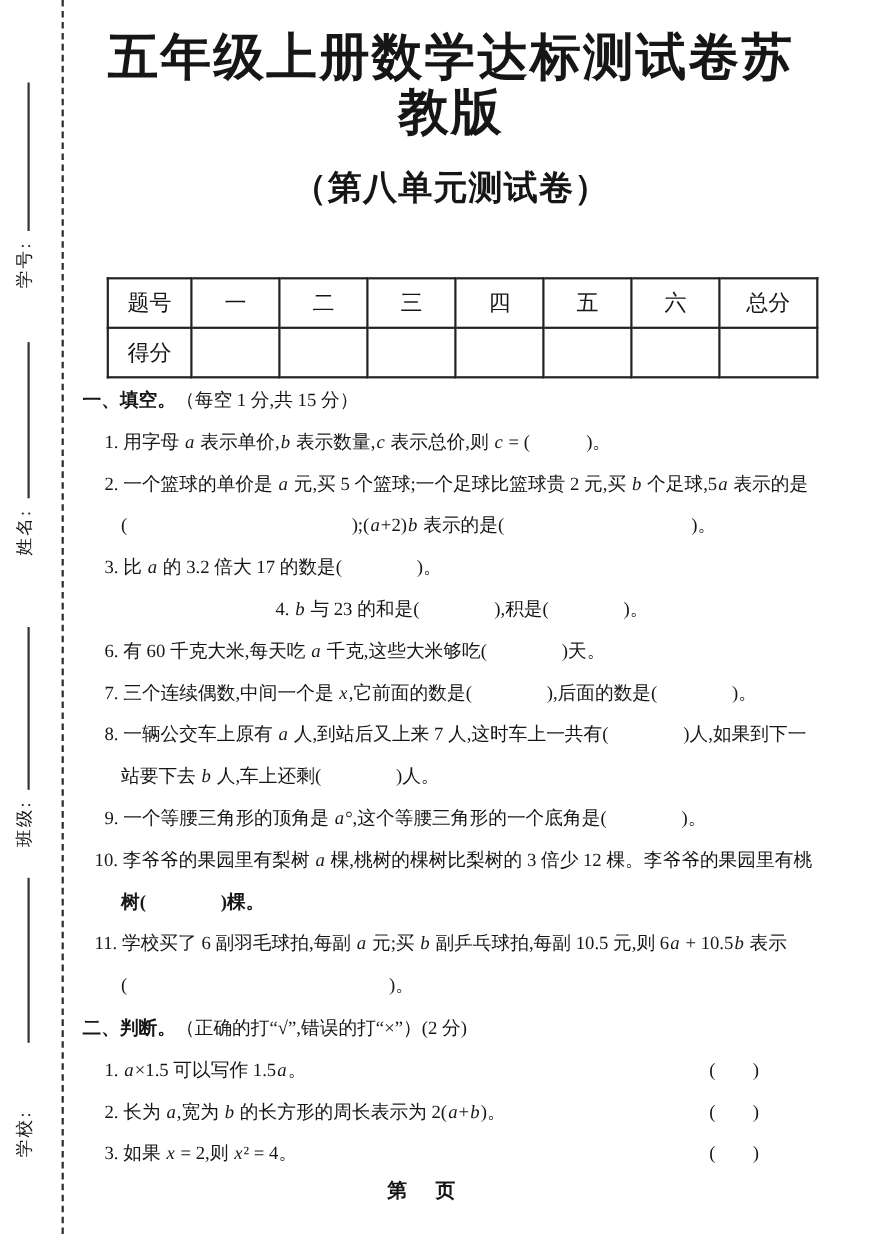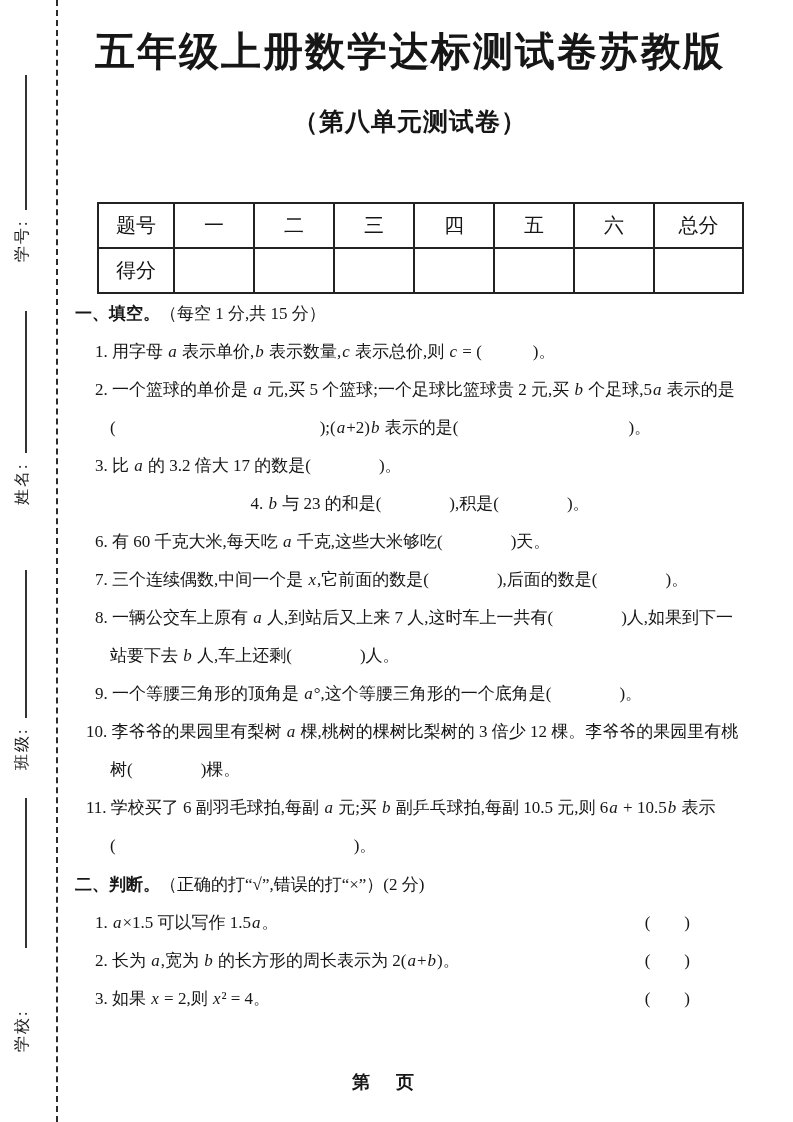--- a/index.html
+++ b/index.html
@@ -14,24 +14,24 @@
   
   .sb-group{position:absolute;left:12px;height:26px;white-space:nowrap;
     transform-origin:0 0;transform:rotate(-90deg);
     display:flex;align-items:baseline;font-size:16px;}
   .sb-label{letter-spacing:2px;}
   .sb-blank{display:inline-block;height:0;border-bottom:2px solid #333;}
   
   .content{position:absolute;left:75px;top:0;width:670px;}
   .title{margin:26px 0 0 0;text-align:center;
     font-family:"Liberation Sans",sans-serif;font-weight:700;
-    font-size:40px;line-height:50px;letter-spacing:2px;}
+    font-size:46px;line-height:50px;letter-spacing:2px;}
   .subtitle{margin:26px 0 0 0;text-align:center;
     font-family:"Liberation Sans",sans-serif;font-weight:700;
-    font-size:25px;line-height:38px;letter-spacing:1px;}
+    font-size:31px;line-height:38px;letter-spacing:1px;}
   
   table.score{border-collapse:collapse;margin:62px 0 0 22px;
     table-layout:fixed;width:645px;}
   table.score td,table.score th{border:2px solid #222;height:43px;
     text-align:center;vertical-align:middle;font-size:20px;font-weight:400;
     padding:0;}
   
   .sec{font-size:17px;line-height:38px;margin-top:1px;}
   .sec-heading{white-space:nowrap;}
   .sec-heading .bold{font-family:Liberation Sans, sans-serif;font-weight:700;}
@@ -113,21 +113,21 @@
         <div class="q-line" style="padding-left: 20px;"><span>2. 一个篮球的单价是 <i>a</i> 元,买 5 个篮球;一个足球比篮球贵 2 元,买 <i>b</i> 个足球,5<i>a</i> 表示的是</span></div>
         <div class="q-line" style="padding-left: 35px;"><span>(　　　　　　　　　　　　);(<i>a</i>+2)<i>b</i> 表示的是(　　　　　　　　　　)。</span></div>
         <div class="q-line" style="padding-left: 20px;"><span>3. 比 <i>a</i> 的 3.2 倍大 17 的数是(　　　　)。</span></div>
         <div class="q-line" style="padding-left: 20px; text-align: center;"><span>4. <i>b</i> 与 23 的和是(　　　　),积是(　　　　)。</span></div>
         <div class="q-line" style="padding-left: 20px;"><span>6. 有 60 千克大米,每天吃 <i>a</i> 千克,这些大米够吃(　　　　)天。</span></div>
         <div class="q-line" style="padding-left: 20px;"><span>7. 三个连续偶数,中间一个是 <i>x</i>,它前面的数是(　　　　),后面的数是(　　　　)。</span></div>
         <div class="q-line" style="padding-left: 20px;"><span>8. 一辆公交车上原有 <i>a</i> 人,到站后又上来 7 人,这时车上一共有(　　　　)人,如果到下一</span></div>
         <div class="q-line" style="padding-left: 35px;"><span>站要下去 <i>b</i> 人,车上还剩(　　　　)人。</span></div>
         <div class="q-line" style="padding-left: 20px;"><span>9. 一个等腰三角形的顶角是 <i>a</i>°,这个等腰三角形的一个底角是(　　　　)。</span></div>
         <div class="q-line" style="padding-left: 11px;"><span>10. 李爷爷的果园里有梨树 <i>a</i> 棵,桃树的棵树比梨树的 3 倍少 12 棵。李爷爷的果园里有桃</span></div>
-        <div class="q-line" style="padding-left: 35px;"><span>树(　　　　)棵。</span></div>
+        <div class="q-line" style="padding-left: 35px; font-weight: bold;"><span>树(　　　　)棵。</span></div>
         <div class="q-line" style="padding-left: 11px;"><span>11. 学校买了 6 副羽毛球拍,每副 <i>a</i> 元;买 <i>b</i> 副乒乓球拍,每副 10.5 元,则 6<i>a</i> + 10.5<i>b</i> 表示</span></div>
         <div class="q-line" style="padding-left: 35px;"><span>(　　　　　　　　　　　　　　)。</span></div>
       </div>
       <div class="sec">
         <div class="sec-heading"><span class="bold">二、判断。</span><span class="note">（正确的打“√”,错误的打“×”）(2 分)</span></div>
         <div class="judge-line" style="padding-left: 20px; gap: 10px;">
           <span>1. <i>a</i>×1.5 可以写作 1.5<i>a</i>。</span>
           <span class="q-bracket">(　　)</span>
         </div>
         <div class="judge-line" style="padding-left: 20px;">

